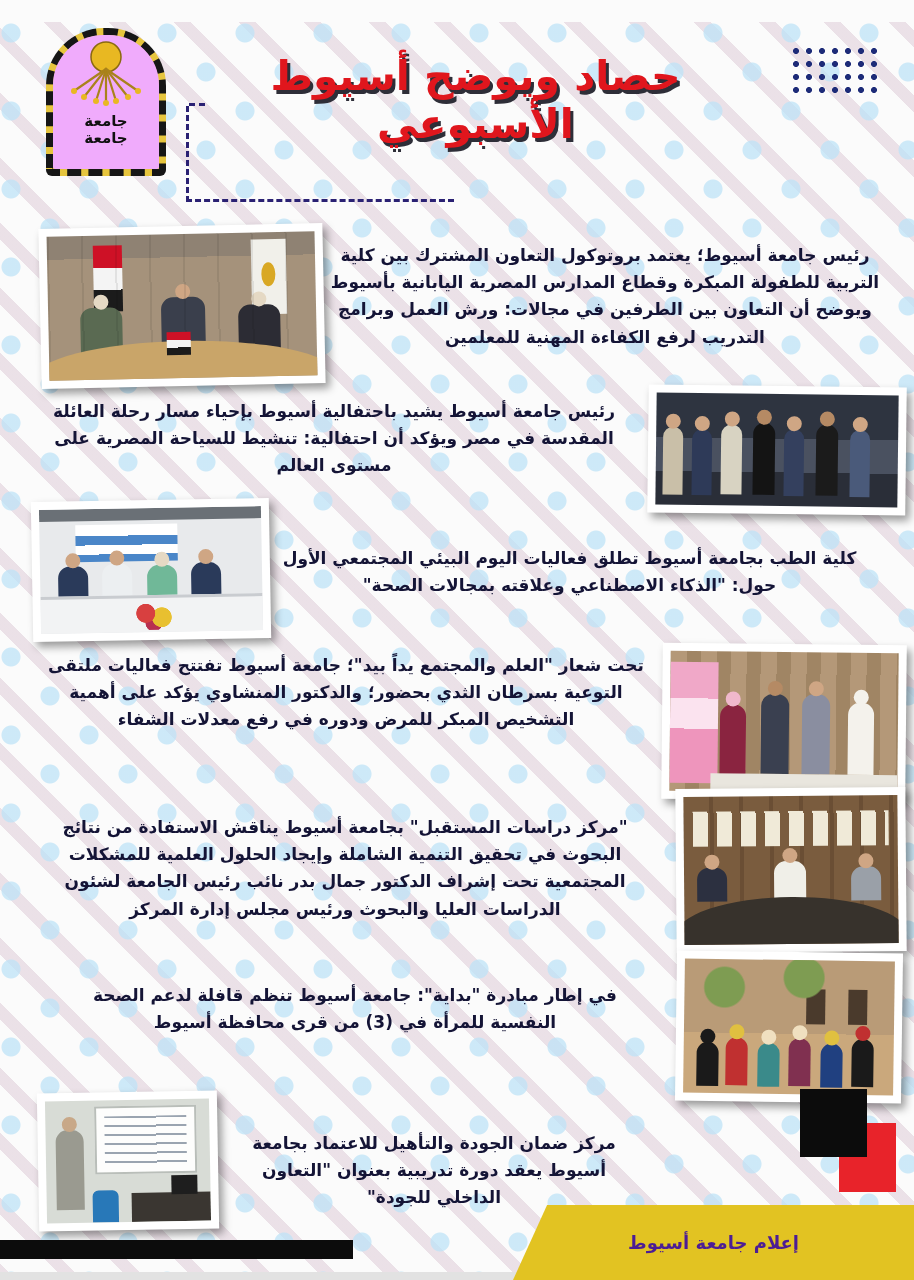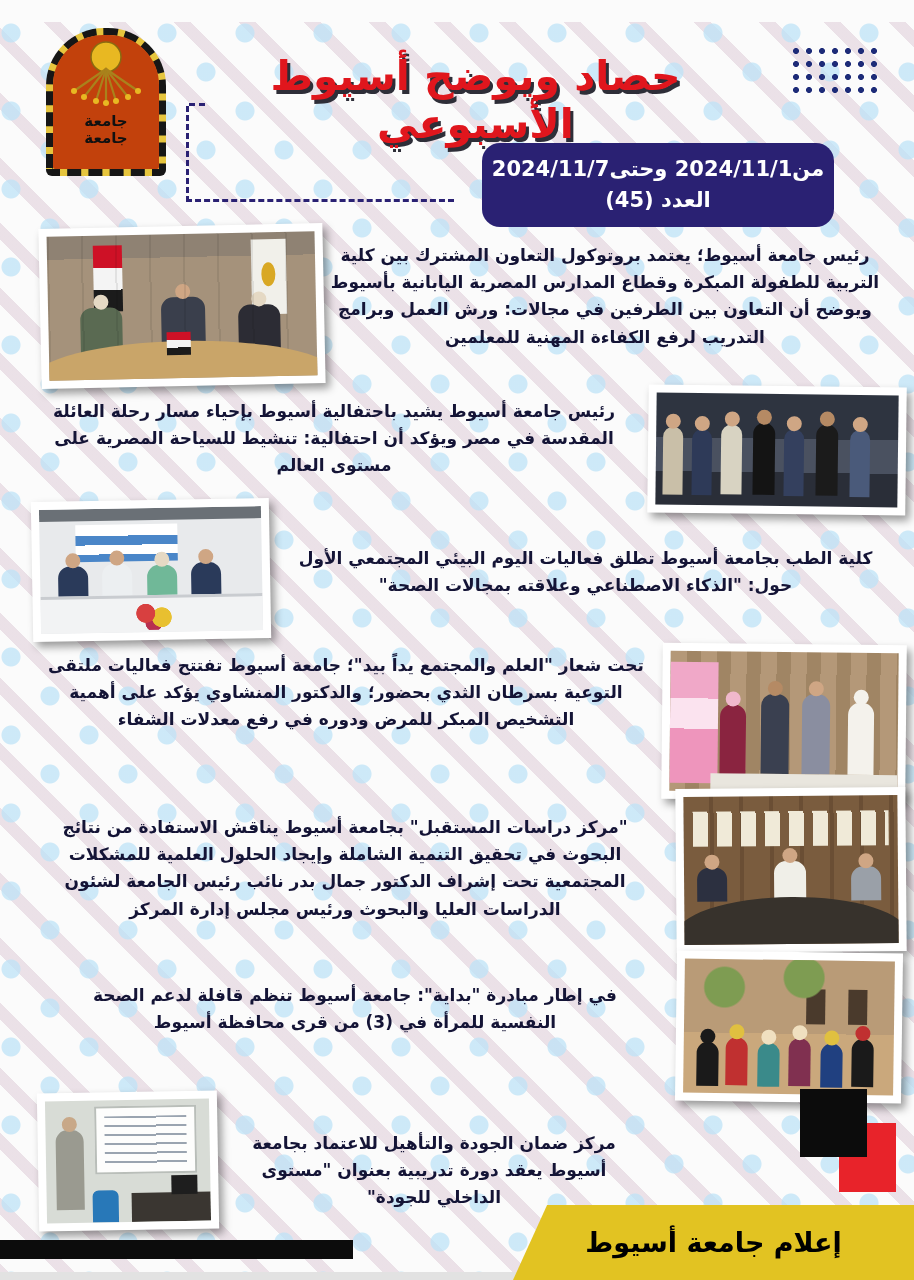--- a/index.html
+++ b/index.html
@@ -19,21 +19,21 @@
     background-size:78px 78px, 78px 78px, auto;
     background-position:0 0, 39px 39px, 0 0;
   }
   
   .logo {
     position:absolute; left:46px; top:28px; width:120px; height:148px;
     background:#e6c53e; border:7px dashed #161616;
     border-radius:58px 58px 6px 6px; z-index:3;
   }
   .logo-inner {
-    position:absolute; inset:0; background:#c2410c;
+    position:absolute; inset:0; background:#f0abfc;
     border-radius:50px 50px 2px 2px; display:flex; flex-direction:column;
     align-items:center; justify-content:flex-start; padding-top:4px;
   }
   .logo-text { font-weight:bold; color:#111; font-size:15px; line-height:1.1; text-align:center; }
   .main-title {
     position:absolute; left:168px; top:52px; width:615px; z-index:3;
     direction:rtl; text-align:center;
     font-size:41px; font-weight:bold; color:#e0161d;
     text-shadow:3px 4px 0 #2e2e38;
   }
@@ -135,21 +135,21 @@
   
   .black-square { position:absolute; left:800px; top:1089px; width:67px; height:68px; background:#0c0c0c; z-index:4; }
   .red-square   { position:absolute; left:839px; top:1123px; width:57px; height:69px; background:#e8232a; z-index:3; }
   .black-bar    { position:absolute; left:0; top:1240px; width:353px; height:19px; background:#0c0c0c; z-index:3; }
   .bottom-strip { position:absolute; left:0; top:1272px; width:914px; height:8px; background:#e2e2e2; z-index:2; }
   .footer-banner {
     position:absolute; left:513px; top:1205px; width:401px; height:75px; z-index:4;
     background:#e2c322; clip-path:polygon(8.5% 0, 100% 0, 100% 100%, 0 100%);
     display:flex; align-items:center; justify-content:center; direction:rtl;
   }
-  .footer-banner span { font-weight:bold; font-size:27px; color:#000000; }
+  .footer-banner span { font-weight:bold; font-size:18px; color:#4c1d95; }
 </style>
 </head>
 <body>
 
 <div class="page">
   <div class="pattern"></div>
 
   <div class="logo">
     <div class="logo-inner">
       <svg width="92" height="74" viewBox="0 0 92 74">
@@ -175,24 +175,20 @@
       </svg>
       <div class="logo-text">جامعة</div>
       <div class="logo-text">جامعة</div>
     </div>
   </div>
 
   <div class="main-title">حصاد ويوضح أسيوط الأسبوعي</div>
   <div class="dots-grid"></div>
   <div class="dash-connector"></div>
 
-  <div class="date-box">
-    <div>من2024/11/1 وحتى2024/11/7</div>
-    <div>العدد (45)</div>
-  </div>
 
   <div class="photo ph1">
     <div class="photo-inner p1">
       <div class="p1-flag-l"></div>
       <div class="p1-flag-r"></div>
       <div class="fig" style="--suit:#5a6a52;--skin:#e5d9c4; left:12%; top:50%; width:42px; height:46px;"></div>
       <div class="fig" style="--suit:#3a3f4c;--skin:#cfa684; left:42%; top:44%; width:44px; height:50px;"></div>
       <div class="fig" style="--suit:#2c2c34;--skin:#e5d9c4; left:71%; top:50%; width:42px; height:46px;"></div>
       <div class="p1-table"></div>
       <div class="p1-miniflag"></div>
@@ -218,21 +214,21 @@
       <div class="p3-ceil"></div>
       <div class="p3-banner"></div>
       <div class="fig" style="--suit:#2a3a5a;--skin:#cfa684; left:8%; top:46%; width:30px; height:34px;"></div>
       <div class="fig" style="--suit:#eceff1;--skin:#cfa684; left:28%; top:44%; width:30px; height:36px;"></div>
       <div class="fig" style="--suit:#70b898;--skin:#e5d9c4; left:48%; top:46%; width:30px; height:34px;"></div>
       <div class="fig" style="--suit:#2a3a5a;--skin:#cfa684; left:68%; top:44%; width:30px; height:36px;"></div>
       <div class="p3-table"></div>
       <div class="p3-flower"></div>
     </div>
   </div>
-  <div class="news-text" style="left:278px; top:545px; width:615px;">كلية الطب بجامعة أسيوط تطلق فعاليات اليوم البيئي المجتمعي الأول حول: "الذكاء الاصطناعي وعلاقته بمجالات الصحة"</div>
+  <div class="news-text" style="left:262px; top:545px; width:615px;">كلية الطب بجامعة أسيوط تطلق فعاليات اليوم البيئي المجتمعي الأول حول: "الذكاء الاصطناعي وعلاقته بمجالات الصحة"</div>
 
   <div class="news-text" style="left:40px; top:652px; width:612px;">تحت شعار "العلم والمجتمع يداً بيد"؛ جامعة أسيوط تفتتح فعاليات ملتقى التوعية بسرطان الثدي بحضور؛ والدكتور المنشاوي يؤكد على أهمية التشخيص المبكر للمرض ودوره في رفع معدلات الشفاء</div>
   <div class="photo ph4">
     <div class="photo-inner p4">
       <div class="p4-banner"></div>
       <div class="fig" style="--suit:#8a2440;--skin:#f0b8cc; left:22%; top:38%; width:26px; height:70px;"></div>
       <div class="fig" style="--suit:#3a4050;--skin:#b58a64; left:40%; top:30%; width:28px; height:80px;"></div>
       <div class="fig" style="--suit:#8a8ea0;--skin:#cfa684; left:58%; top:30%; width:28px; height:80px;"></div>
       <div class="fig" style="--suit:#f4f2ec;--skin:#f4f2ec; left:78%; top:36%; width:26px; height:72px;"></div>
       <div class="p4-table"></div>
@@ -268,21 +264,21 @@
 
   <div class="photo ph7">
     <div class="photo-inner p7">
       <div class="p7-screen"></div>
       <div class="fig" style="--suit:#9a9a90;--skin:#c8a888; left:6%; top:24%; width:28px; height:80px;"></div>
       <div class="p7-chair"></div>
       <div class="p7-desk"></div>
       <div class="p7-monitor"></div>
     </div>
   </div>
-  <div class="news-text" style="left:228px; top:1130px; width:412px;">مركز ضمان الجودة والتأهيل للاعتماد بجامعة أسيوط يعقد دورة تدريبية بعنوان "مستوى الداخلي للجودة"</div>
+  <div class="news-text" style="left:228px; top:1130px; width:412px;">مركز ضمان الجودة والتأهيل للاعتماد بجامعة أسيوط يعقد دورة تدريبية بعنوان "التعاون الداخلي للجودة"</div>
 
   <div class="red-square"></div>
   <div class="black-square"></div>
   <div class="black-bar"></div>
   <div class="bottom-strip"></div>
   <div class="footer-banner">
     <span>إعلام جامعة أسيوط</span>
   </div>
 </div>
 

